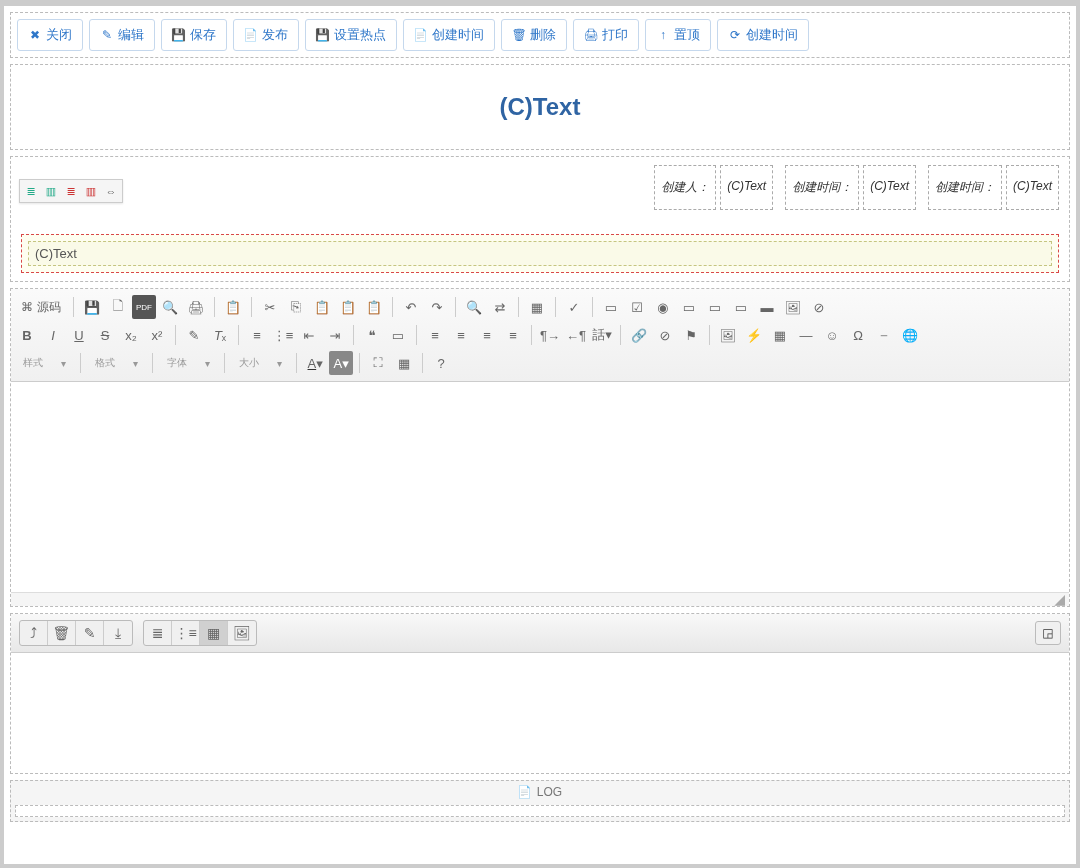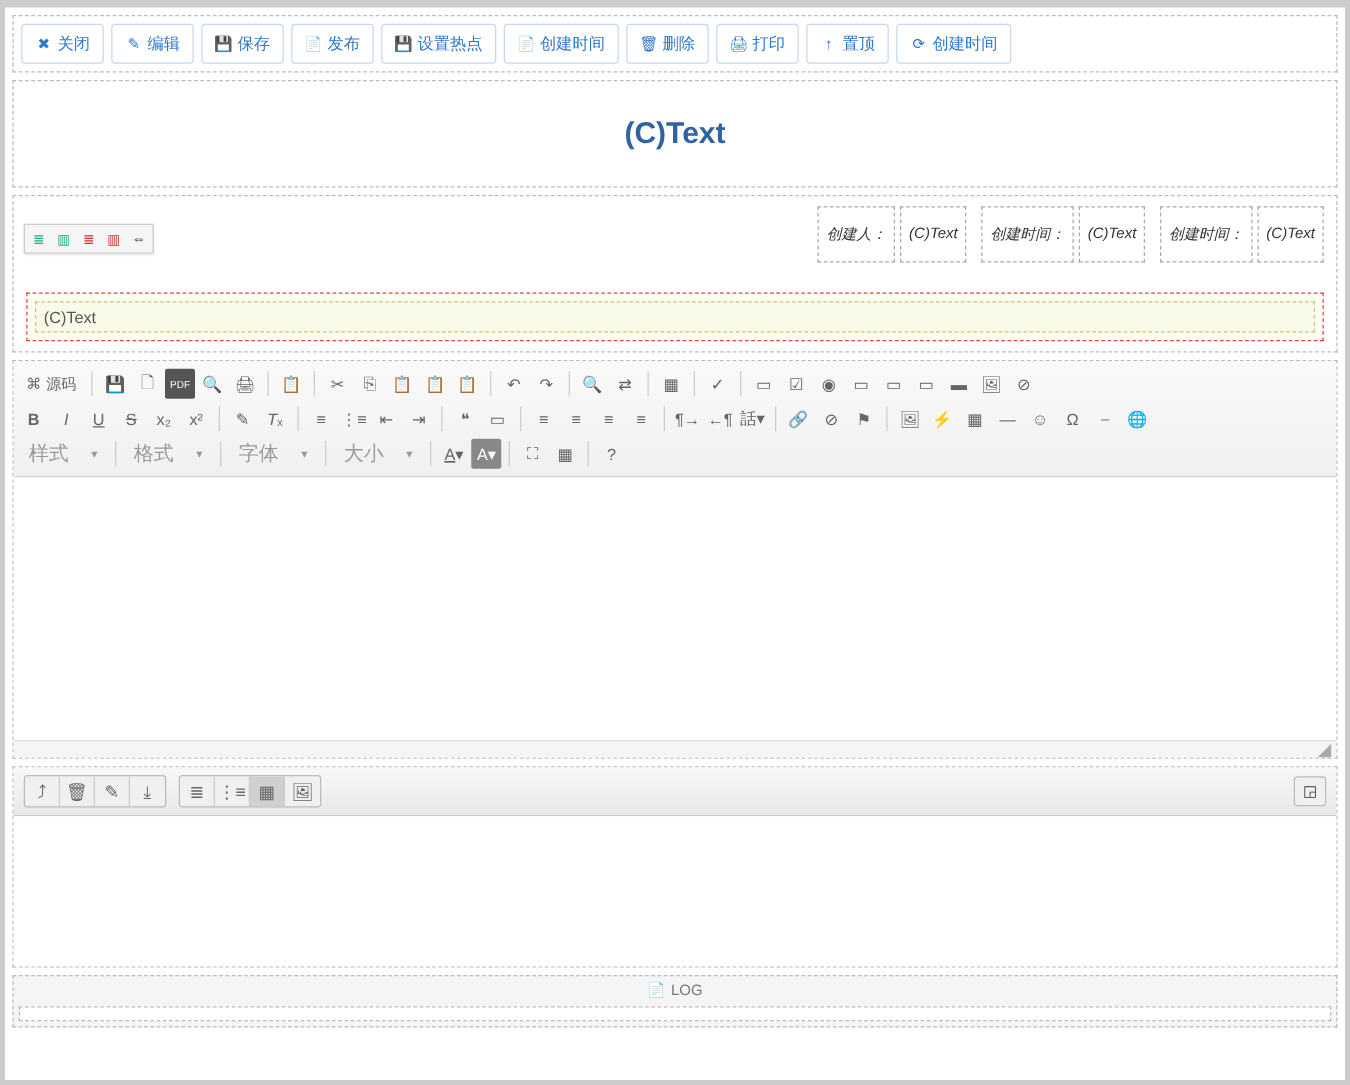--- a/index.html
+++ b/index.html
@@ -153,21 +153,21 @@
   height: 20px;
   background: #ccc;
   margin: 0 4px;
 }
 .editor-toolbar .combo {
   display: inline-flex;
   align-items: center;
   padding: 2px 8px;
   height: 24px;
   color: #999;
-  font-size: 16px;
+  font-size: 10px;
   cursor: pointer;
   gap: 18px;
 }
 .editor-toolbar .combo::after {
   content: "▾";
   color: #999;
   font-size: 10px;
 }
 .editor-toolbar .src-btn {
   display: inline-flex;

